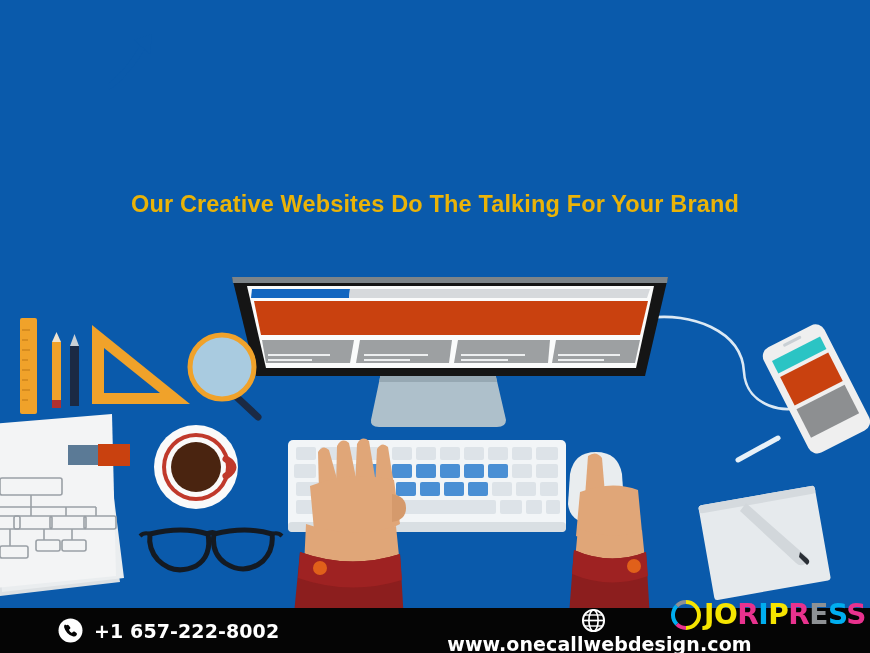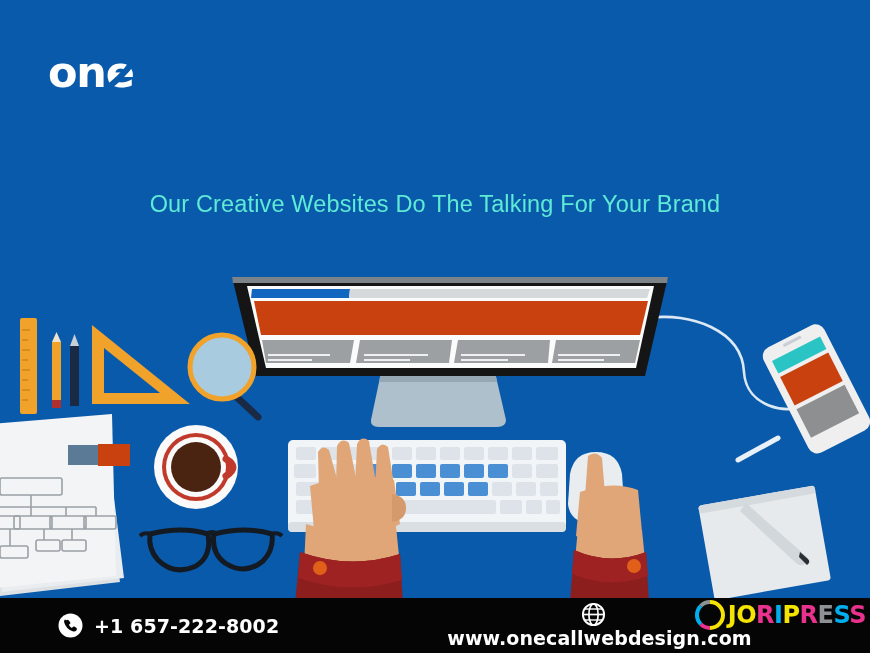--- a/index.html
+++ b/index.html
@@ -46,47 +46,46 @@
     pointer-events: none;
   }
 
   
   #headline {
     position: absolute;
     top: 191px;
     left: 0;
     width: 870px;
     text-align: center;
-    color: #5eead4;
+    color: #eab308;
     font-size: 23.5px;
-    font-weight: 400;
+    font-weight: 700;
     letter-spacing: 0.15px;
     z-index: 30;
     font-family: "Liberation Sans", sans-serif;
   }
 
   
   #scene {
     position: absolute;
     left: 0; top: 0;
     width: 870px; height: 653px;
     z-index: 10;
   }
 
   
   #footer {
     position: absolute;
     left: 0;
     bottom: 0;
     width: 870px;
-    height: 55px;
+    height: 45px;
     background: #050505;
     z-index: 50;
     display: flex;
-    align-items: center;
   }
   .footer-item {
     display: flex;
     align-items: center;
     color: #ffffff;
   }
   #footer-phone { margin-left: 58px; }
   #footer-site  { margin-left: 168px; flex-direction: column; }
   .f-icon {
     width: 25px; height: 25px;
@@ -106,21 +105,21 @@
     right: 4px;
     top: 595px;
     height: 40px;
     display: flex;
     align-items: center;
     z-index: 60;
     pointer-events: none;
   }
   #watermark .wm-ring { width: 32px; height: 32px; margin-right: 2px; }
   #watermark .wm-text {
-    font-size: 24px;
+    font-size: 28px;
     font-weight: 700;
     letter-spacing: -0.5px;
     font-family: "DejaVu Sans", sans-serif;
     line-height: 1;
   }
   #watermark .wm-text span { display: inline; }
 </style>
 </head>
 <body>
 
@@ -361,21 +360,20 @@
       <rect x="706" y="494" width="118" height="8" rx="3" fill="#D5DADE"></rect>
     </g>
     <g>
       <path d="M746 503 L806 556 q4 4 -1 8 q-5 3 -9 -1 L740 511 Z" fill="#D2D7DB"></path>
       <path d="M800 552 l8 7 q3 3 -1 6 l-8 -8 Z" fill="#2A2F36"></path>
     </g>
 
   </svg>
 
   <div id="logo">
-    <div class="logo-line one">one</div>
     <svg class="arrow-svg" viewBox="0 0 56 58">
       <path d="M2 54 Q20 40 34 16" fill="none" stroke="#0A5AAB" stroke-width="6" stroke-linecap="round"></path>
       <path d="M26 8 L44 2 L42 22 Z" fill="#0A5AAB"></path>
     </svg>
   </div>
 
   <div id="headline">Our Creative Websites Do The Talking For Your Brand</div>
 
   <div id="footer">
 

